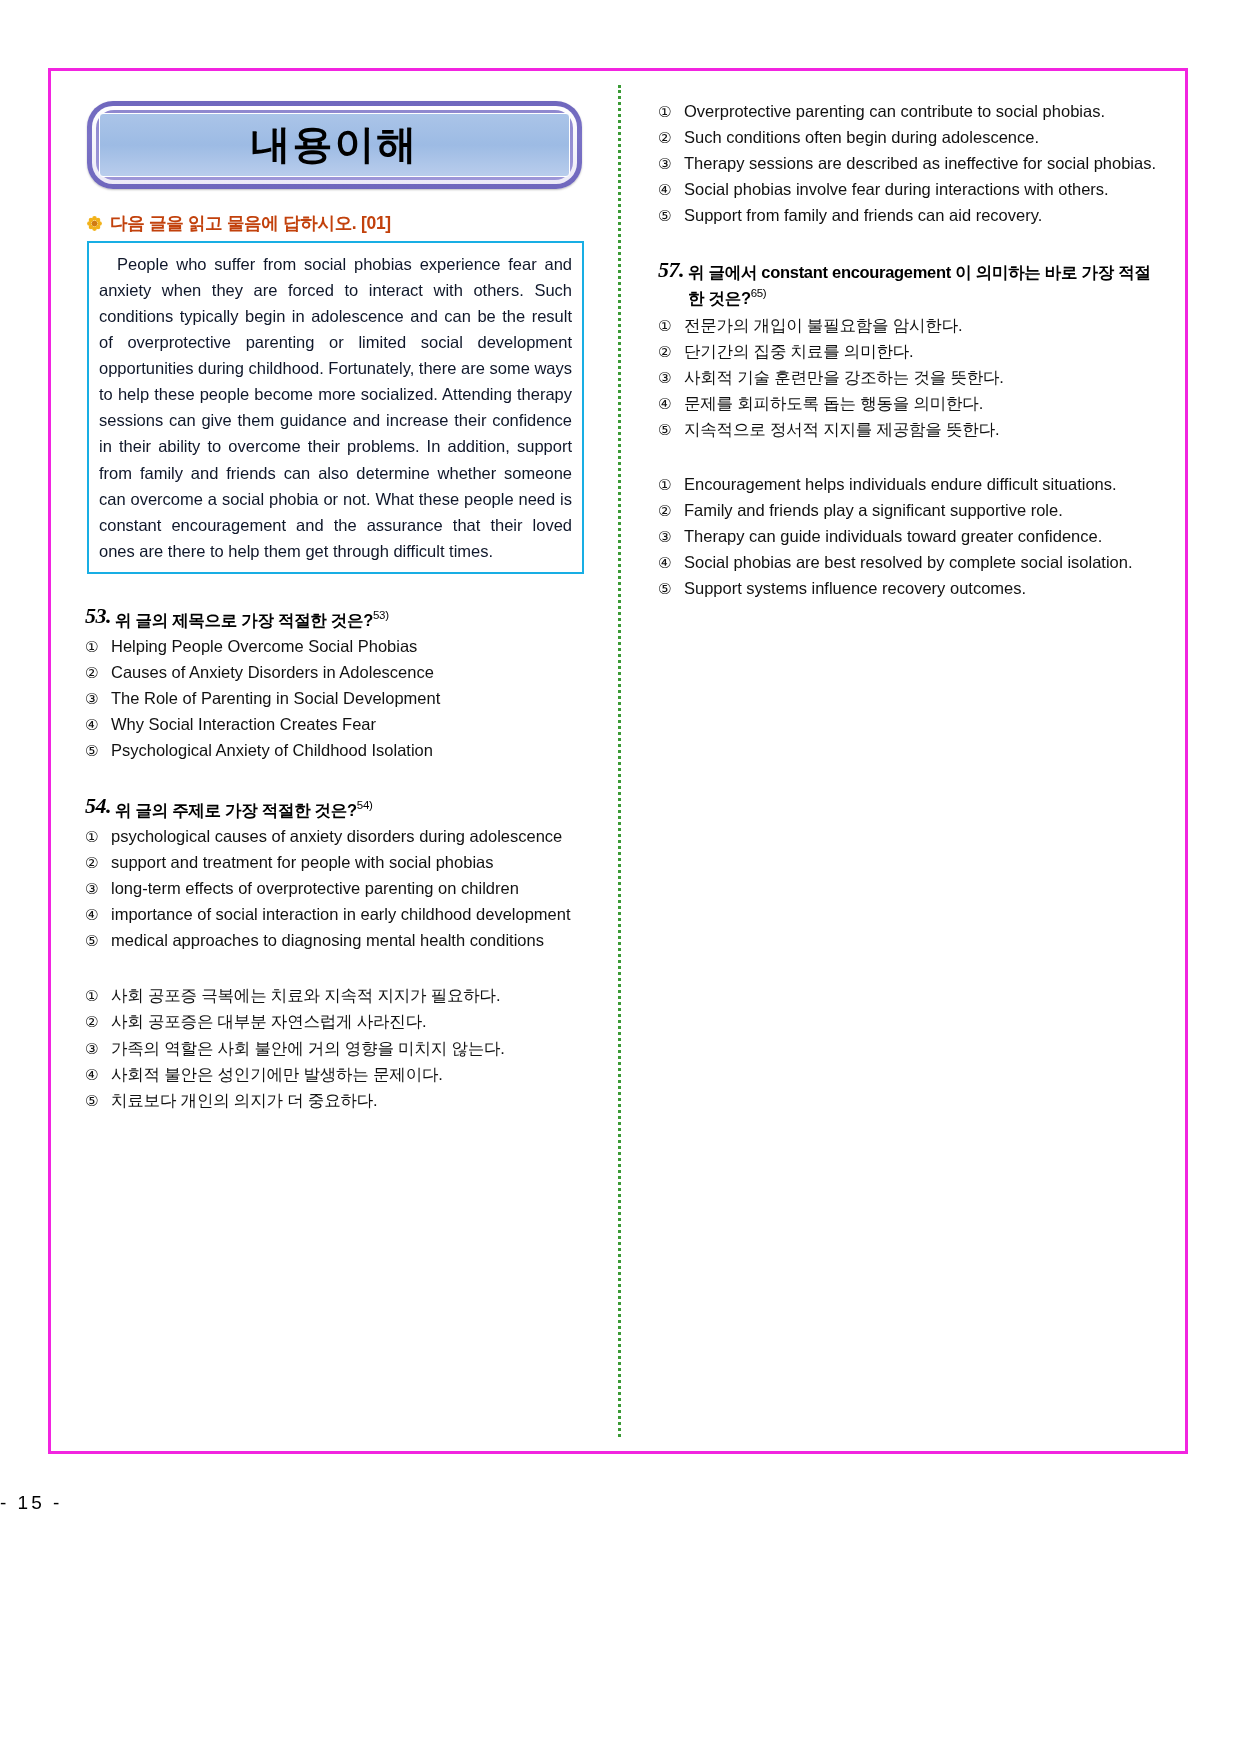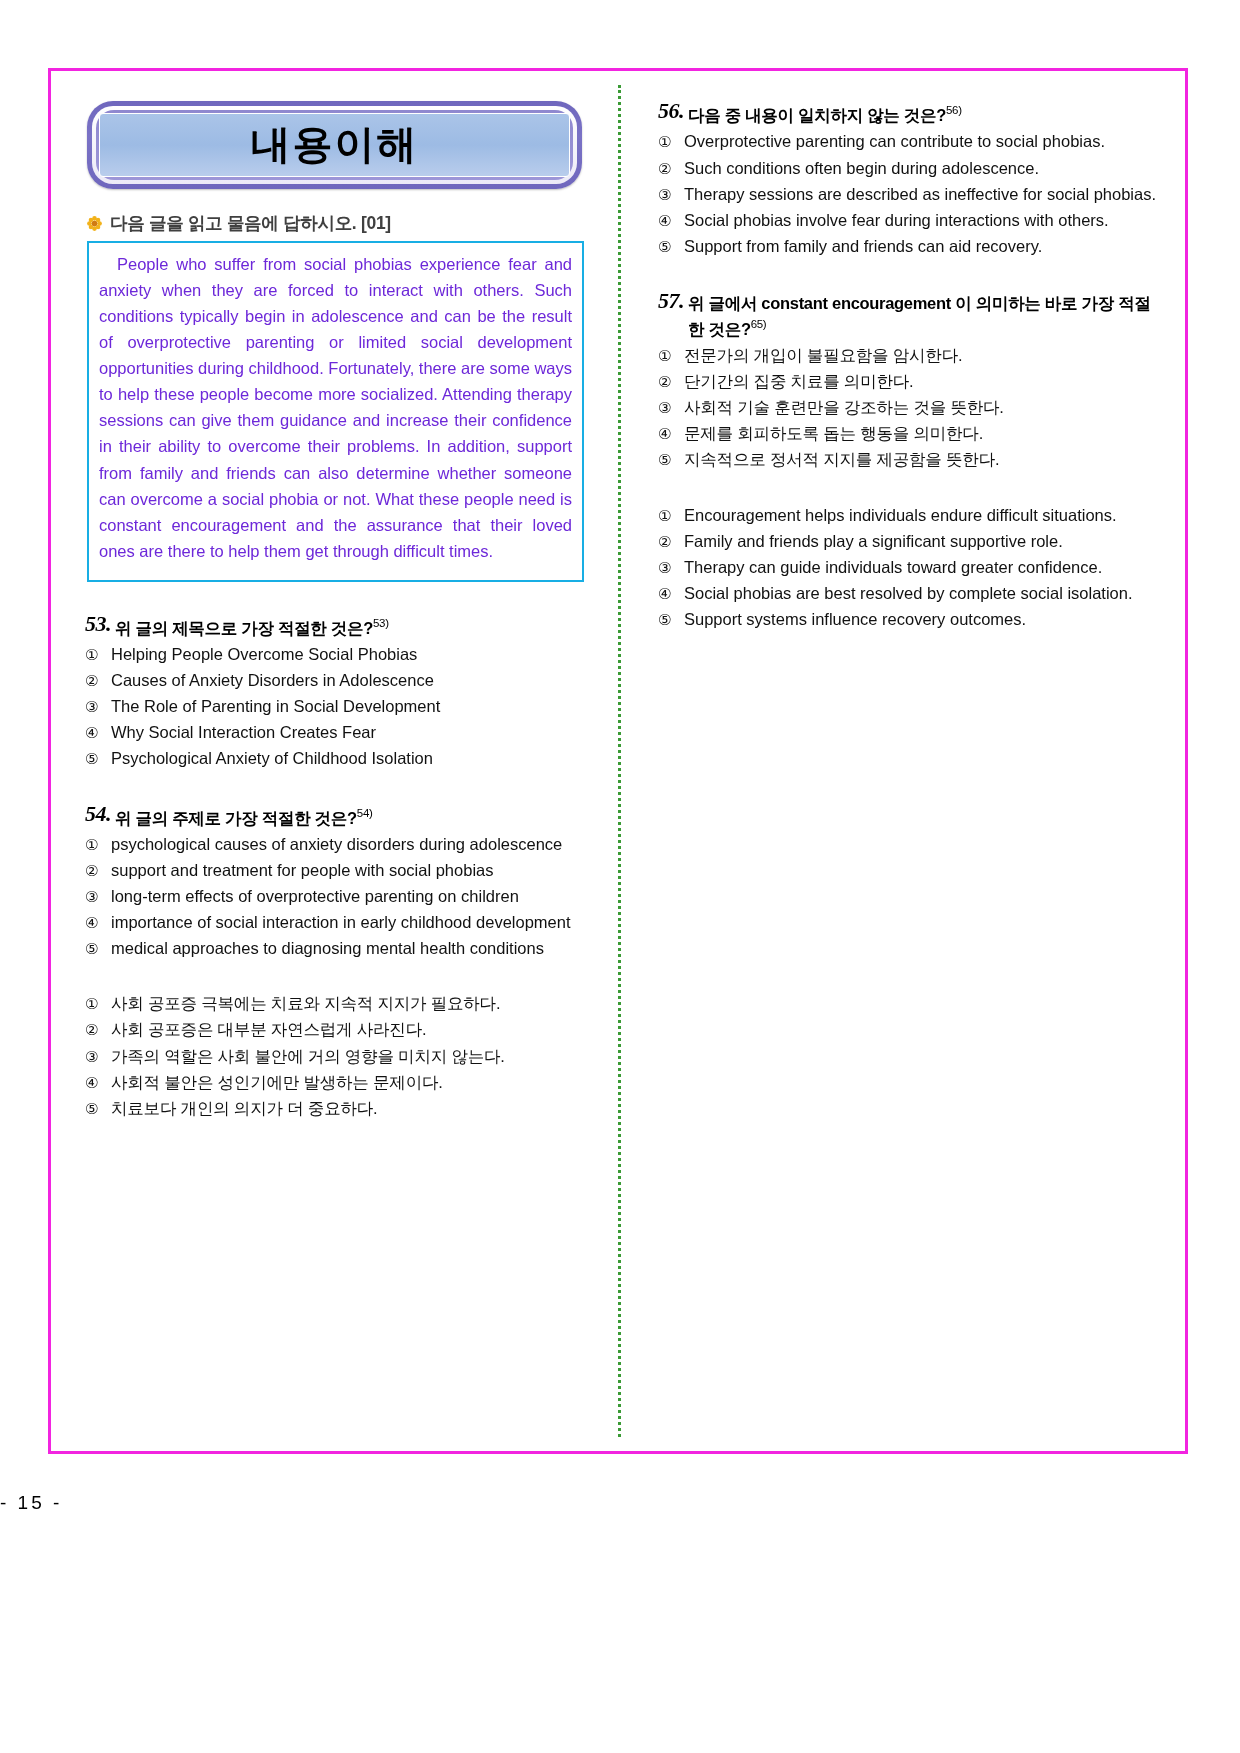--- a/index.html
+++ b/index.html
@@ -70,44 +70,44 @@
     color:#000;
     letter-spacing:2px;
     line-height:1.05;
   }
 
   
   .instr{
     margin:22px 0 6px 12px;
     font-size:17.5px;
     font-weight:bold;
-    color:#404040;
+    color:#c2410c;
     display:flex;
     align-items:center;
     gap:8px;
     letter-spacing:-0.3px;
   }
   .flower{
     width:15px;height:15px;
     display:inline-block;
     position:relative;
     flex:0 0 auto;
   }
   .flower svg{display:block;}
 
   
   .passage{
     margin:2px 8px 0 12px;
     border:2.5px solid #18aee4;
-    padding:8px 10px 16px 10px;
+    padding:8px 10px 8px 10px;
     font-size:16.5px;
     line-height:1.58;
     text-align:justify;
     text-justify:inter-word;
-    color:#6d28d9;
+    color:#0f172a;
     box-sizing:border-box;
   }
   .passage p{margin:0;text-indent:18px;}
 
   
   .q{margin:30px 0 0 10px;}
   .q-head{
     display:flex;
     align-items:flex-start;
     font-size:16.5px;
@@ -284,24 +284,20 @@
                 <span class="ctext">치료보다 개인의 의지가 더 중요하다.</span>
               </li>
             </ul>
           </div>
         </div>
     </div>
 
     <div class="col col-right">
       <div id="right-questions">
           <div class="q" style="margin-top: 10px;">
-            <div class="q-head">
-              <span class="q-num">56.</span>
-              <span class="q-stem"><span>다음 중 내용이 일치하지 않는 것은?</span><span class="sup">56)</span></span>
-            </div>
             <ul class="choices just">
               <li>
                 <span class="cnum">①</span>
                 <span class="ctext">Overprotective parenting can contribute to social phobias.</span>
               </li>
               <li>
                 <span class="cnum">②</span>
                 <span class="ctext">Such conditions often begin during adolescence.</span>
               </li>
               <li>

